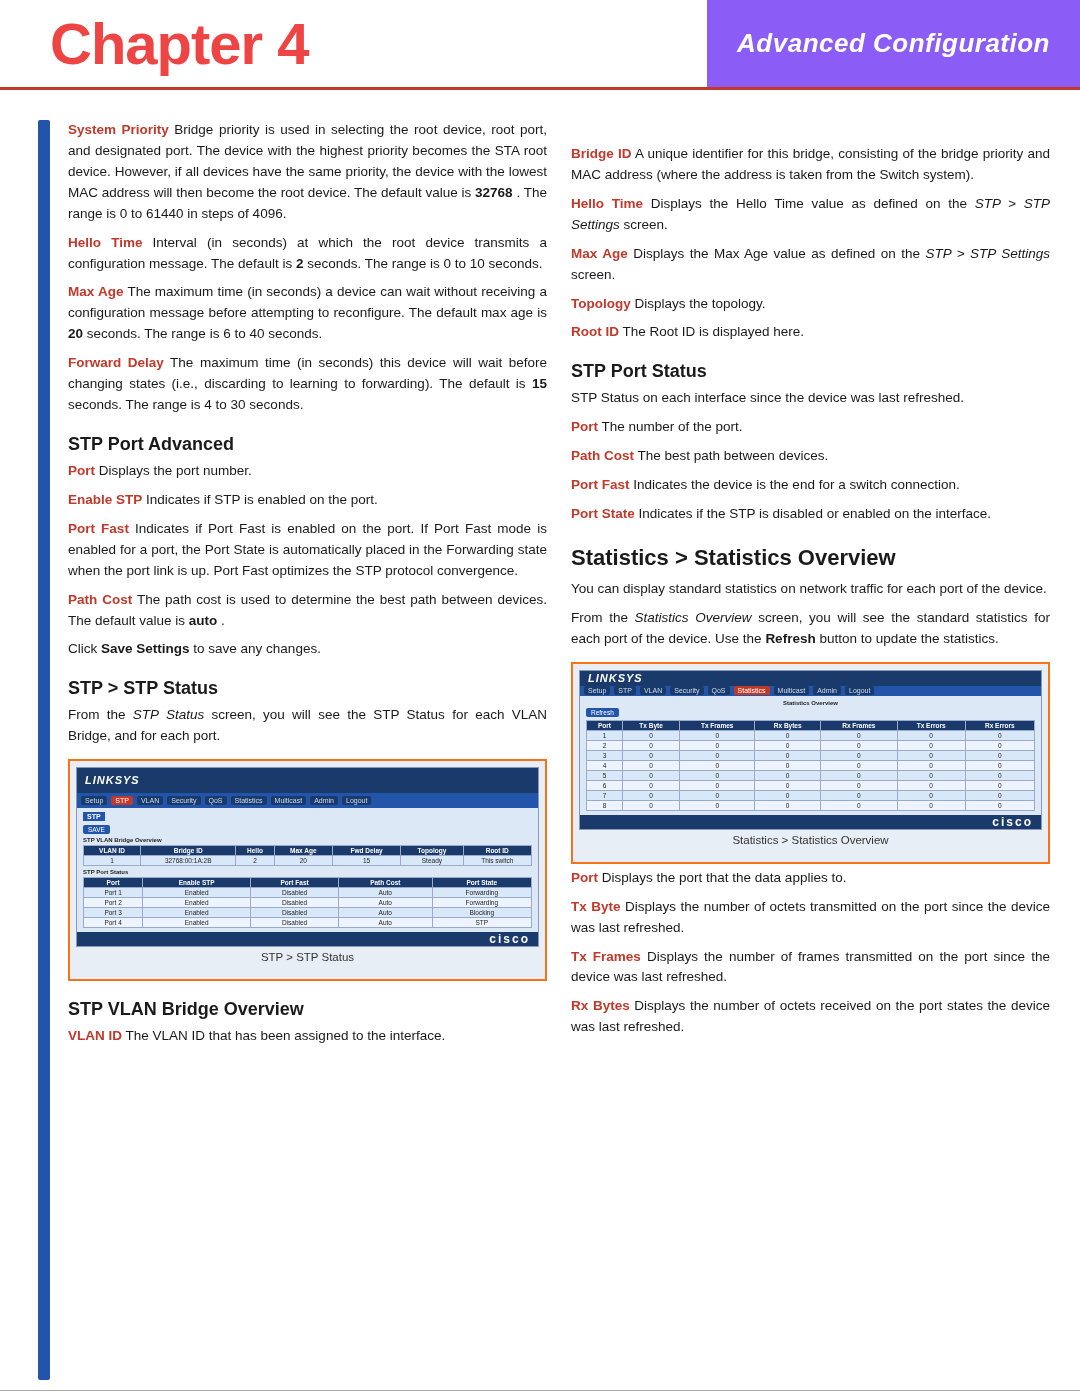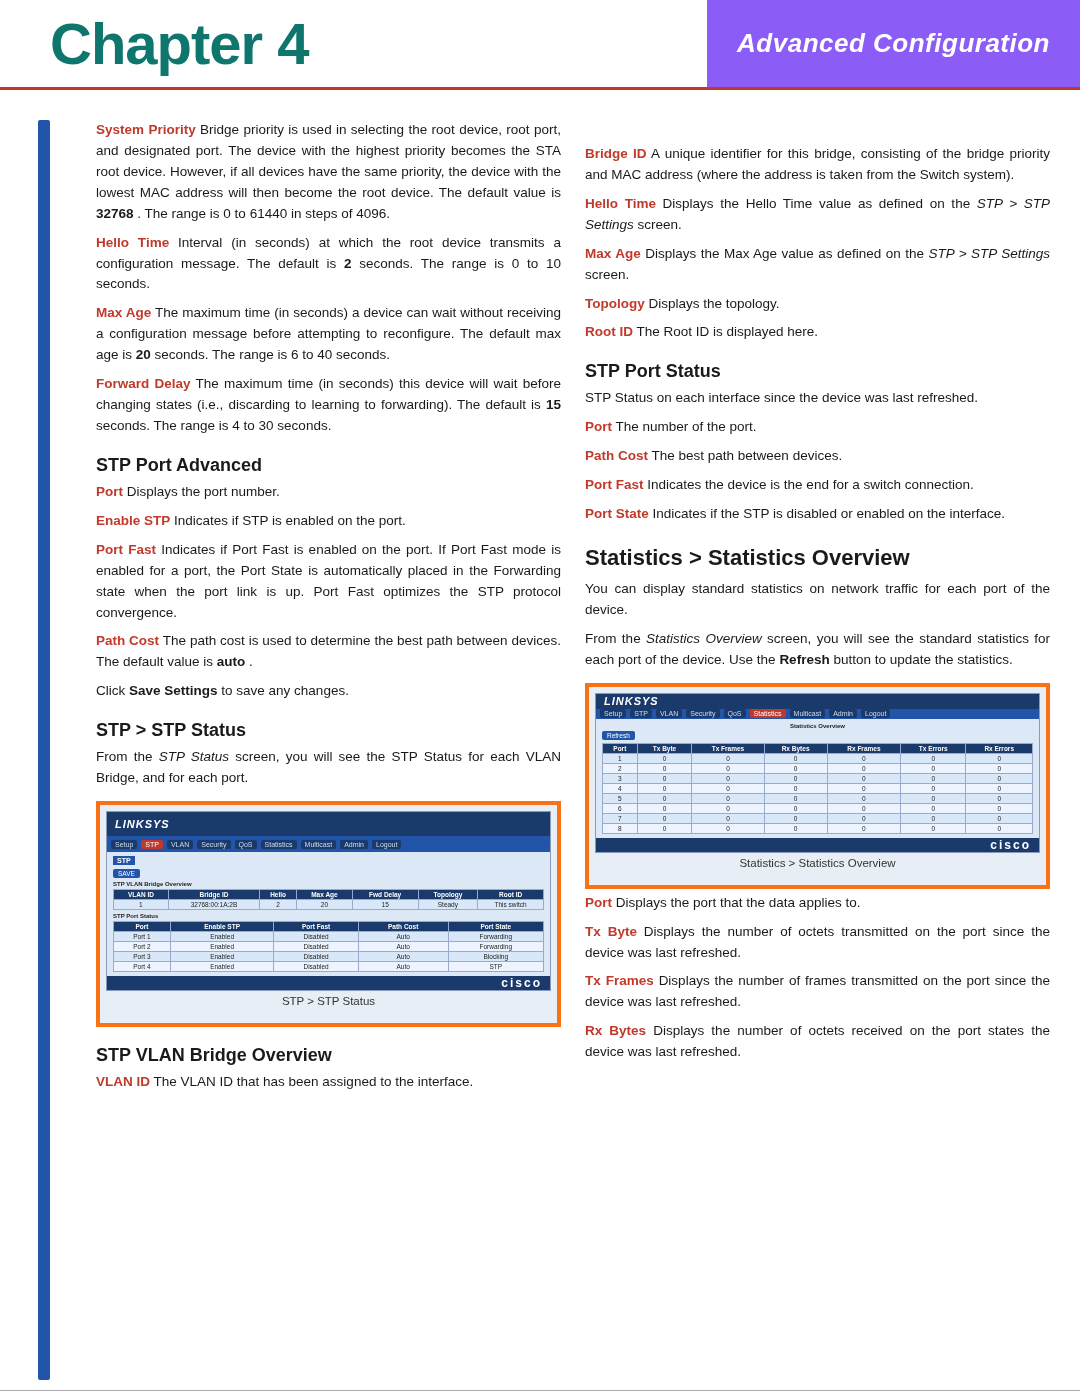--- a/index.html
+++ b/index.html
@@ -23,21 +23,21 @@
     }
     .header-chapter {
       display: flex;
       align-items: center;
       padding-left: 50px;
       flex: 1;
     }
     .header-chapter h1 {
       font-size: 58px;
       font-weight: 900;
-      color: #0f766e;
+      color: #ef4444;
       letter-spacing: -1px;
     }
     .header-right {
       background: #8b5cf6;
       display: flex;
       align-items: center;
       padding: 0 30px;
       min-width: 340px;
     }
     .header-right h2 {
@@ -45,21 +45,20 @@
       font-weight: 900;
       color: #fff;
       font-style: italic;
       letter-spacing: 0.5px;
     }
 
     
     .content-area {
       display: flex;
       padding-top: 30px;
-      gap: 28px;
     }
     .blue-bar {
       width: 12px;
       background: #2255aa;
       margin-left: 38px;
       margin-right: 0;
       min-height: 1260px;
       border-radius: 2px;
     }
 
@@ -110,21 +109,21 @@
     .italic-term {
       font-style: italic;
     }
 
     .bold-term {
       font-weight: 700;
     }
 
     
     .screenshot-box {
-      border: 4px solid #f97316;
+      border: 2px solid #f97316;
       background: #e8eef5;
       width: 100%;
       margin: 12px 0 4px 0;
       padding: 6px;
       position: relative;
     }
     .screenshot-inner {
       background: #c5d5e8;
       width: 100%;
       height: 180px;

